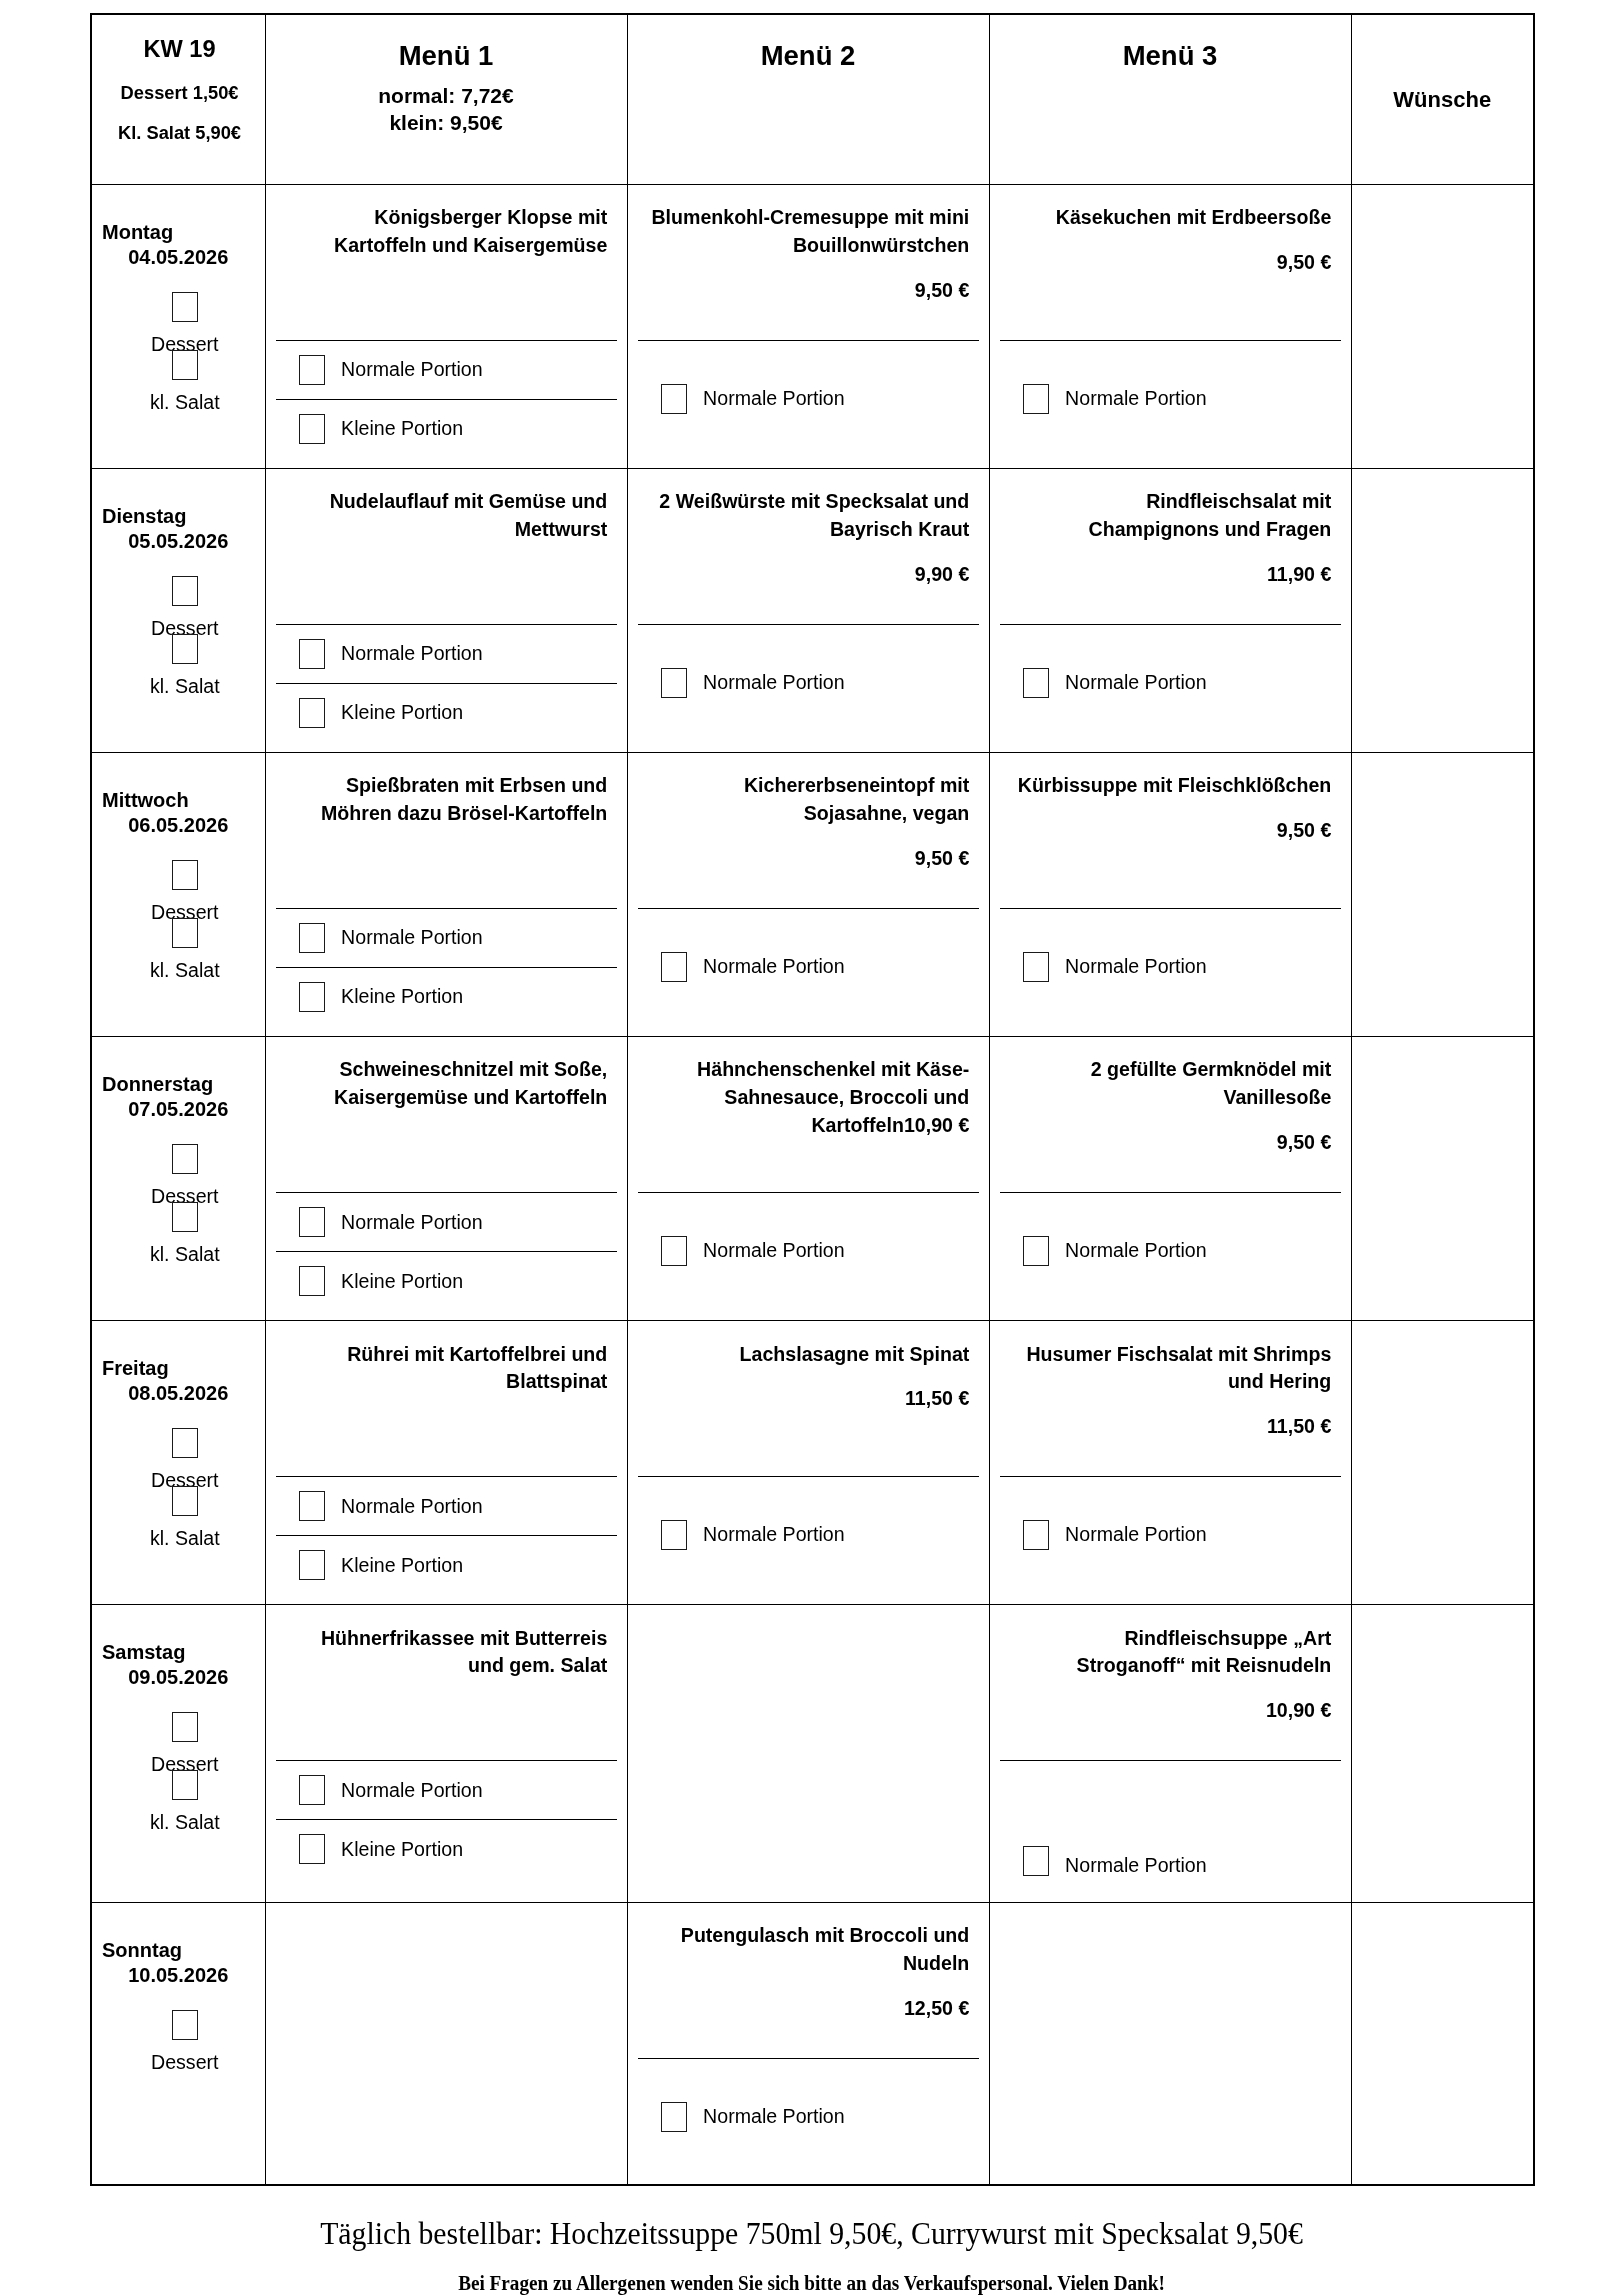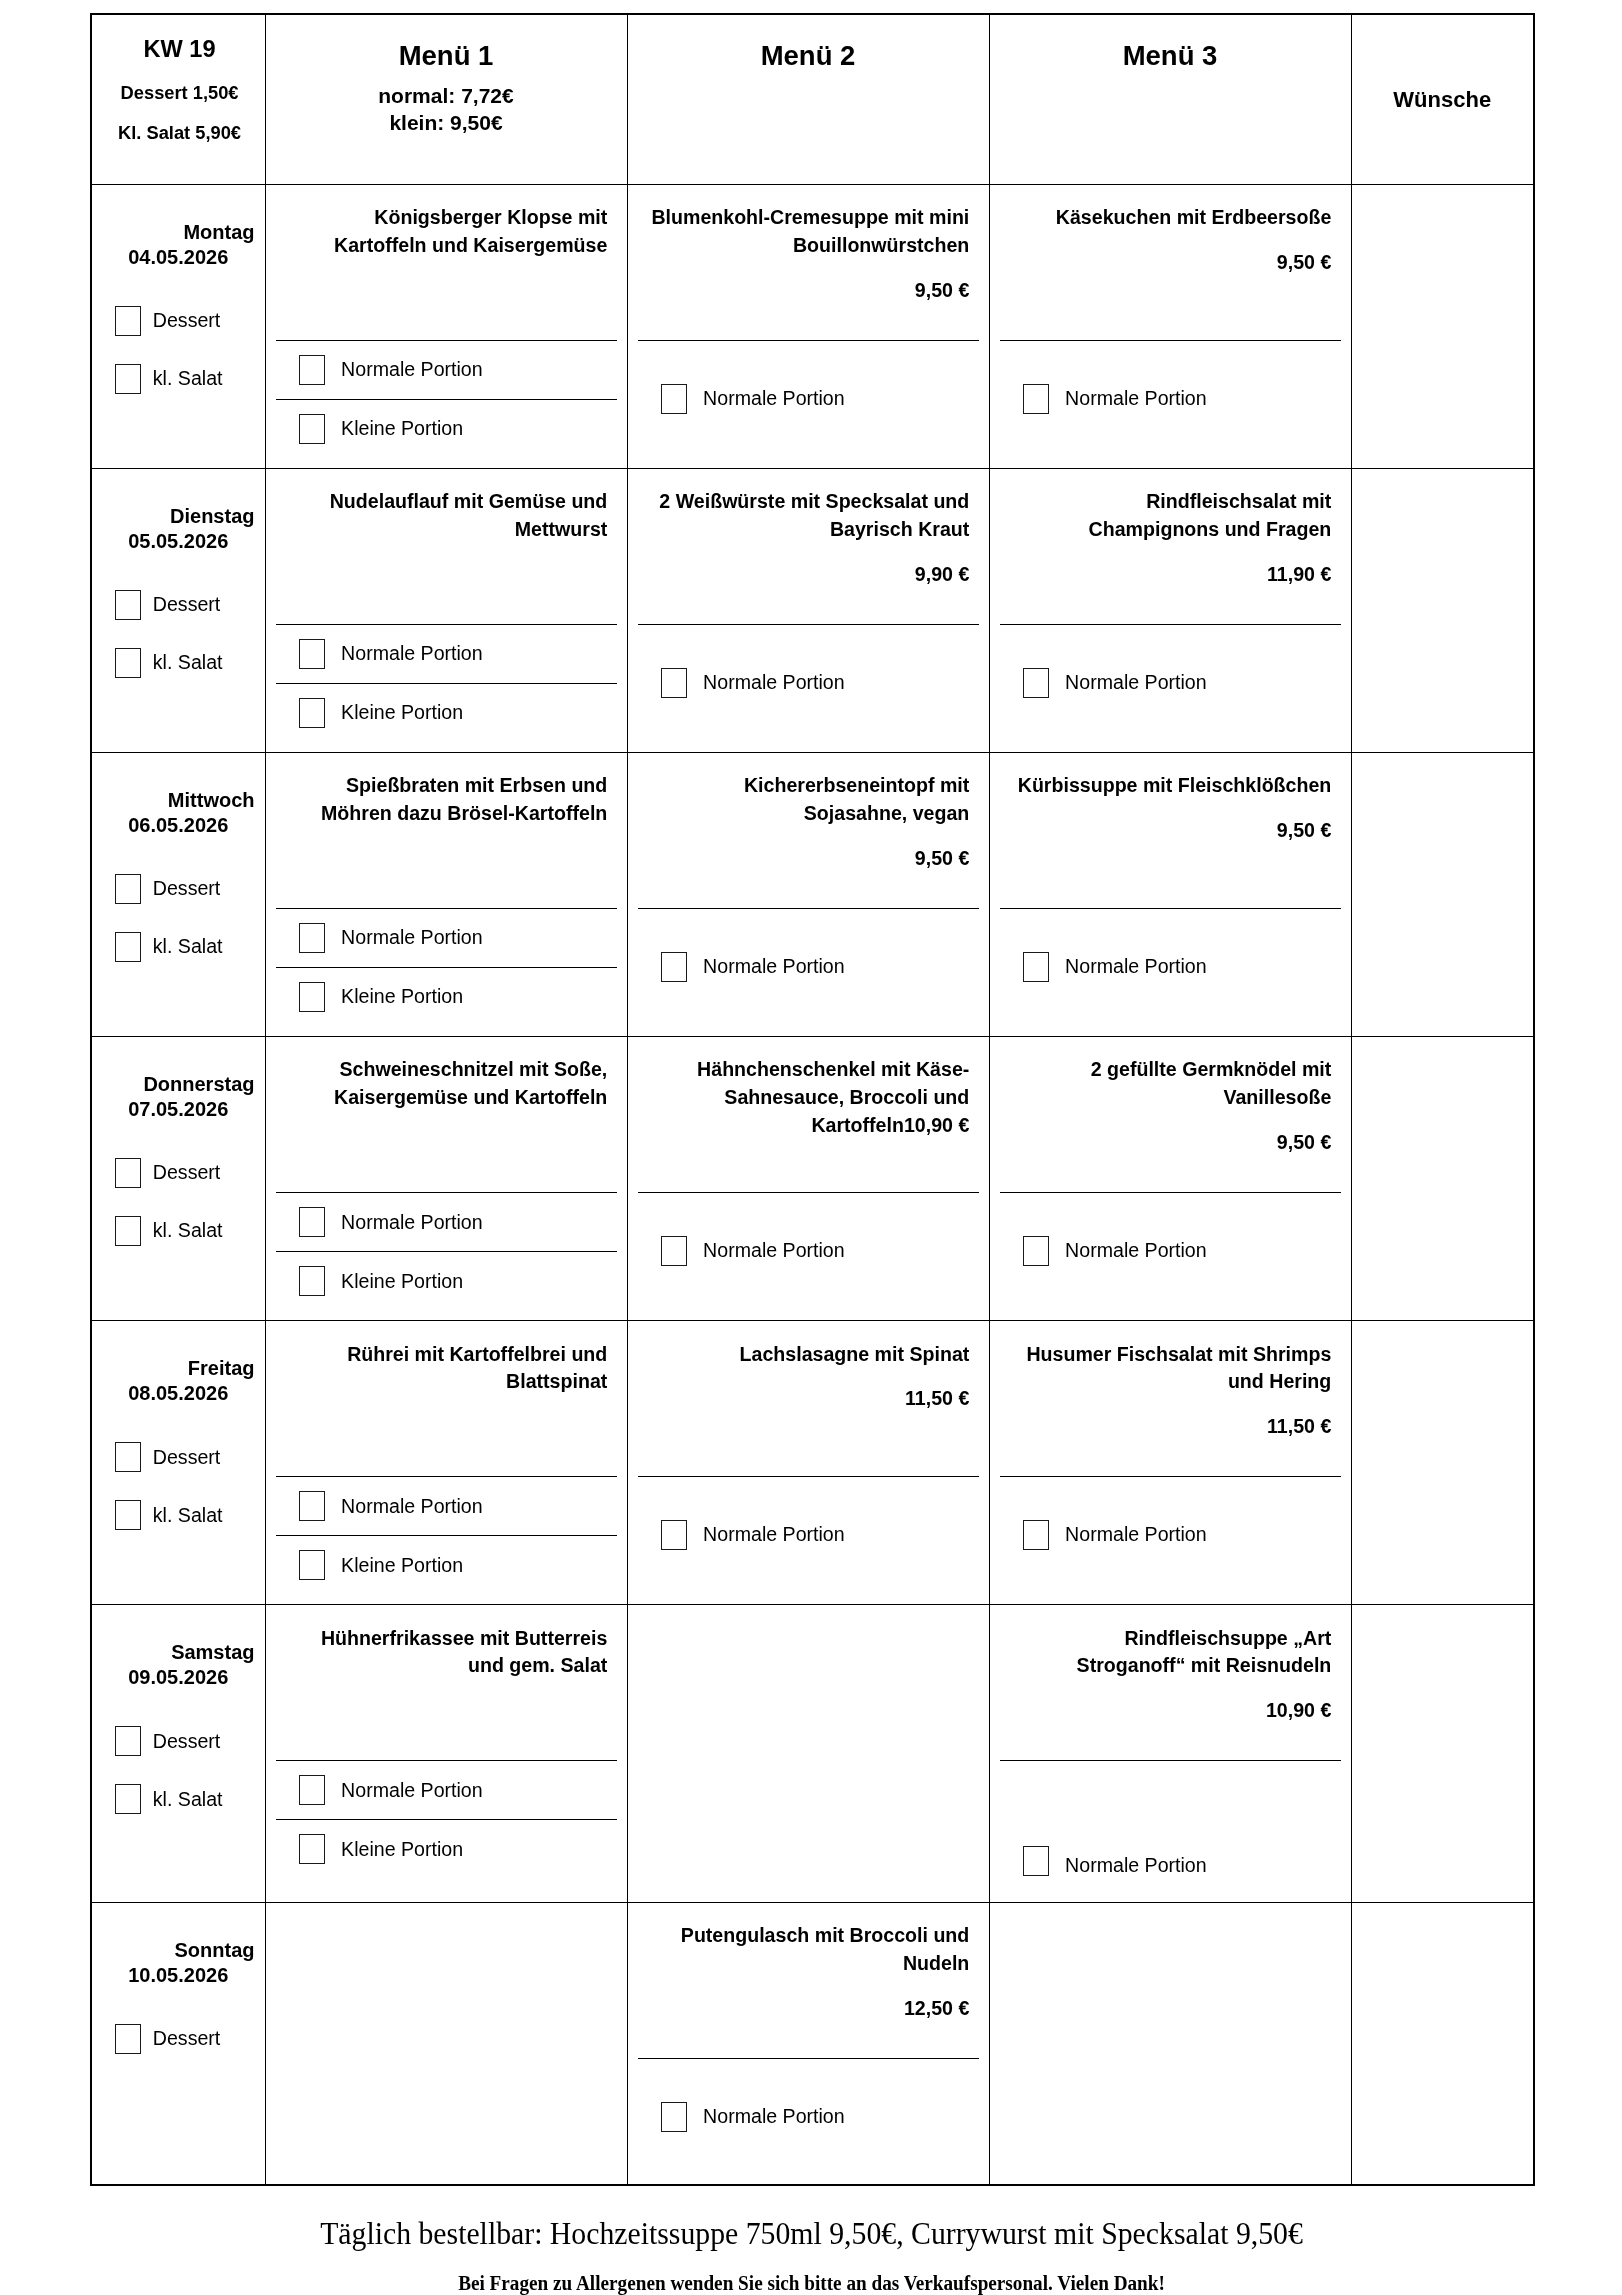--- a/index.html
+++ b/index.html
@@ -63,39 +63,40 @@
   .menu-head { text-align:center; padding-top:14.4px; }
   .menu-head .mh-title { font-size:27.5px; font-weight:bold; line-height:1.2; }
   .menu-head .mh-price { font-size:21px; line-height:1.3; margin-top:9.2px; }
   .menu-head .mh-price2 { font-size:21px; line-height:1.3; }
   .wish-head { text-align:center; vertical-align:middle !important; }
   .wish-head .wh-title { font-size:22px; font-weight:bold; }
 
   
   .day-cell { position:relative; }
   .day-name {
-    text-align:right;
+    text-align:left;
     font-size:20px;
     font-weight:bold;
     line-height:1.25;
     padding-top:25px;
   }
   .day-date {
     text-align:center;
     font-size:20px;
     font-weight:bold;
     line-height:1.25;
   }
   .day-opts { margin-top:22px; }
   .opt-row {
     display:flex;
     align-items:center;
     gap:11.8px;
     padding-left:13px;
     height:58px;
+    flex-direction:column;
   }
   .opt-label { font-size:19.6px; line-height:1.1; }
 
   .cbx {
     width:26px; height:30px;
     border:1.3px solid #1a1a1a;
     background:#fff;
     box-sizing:border-box;
     flex:0 0 auto;
   }

